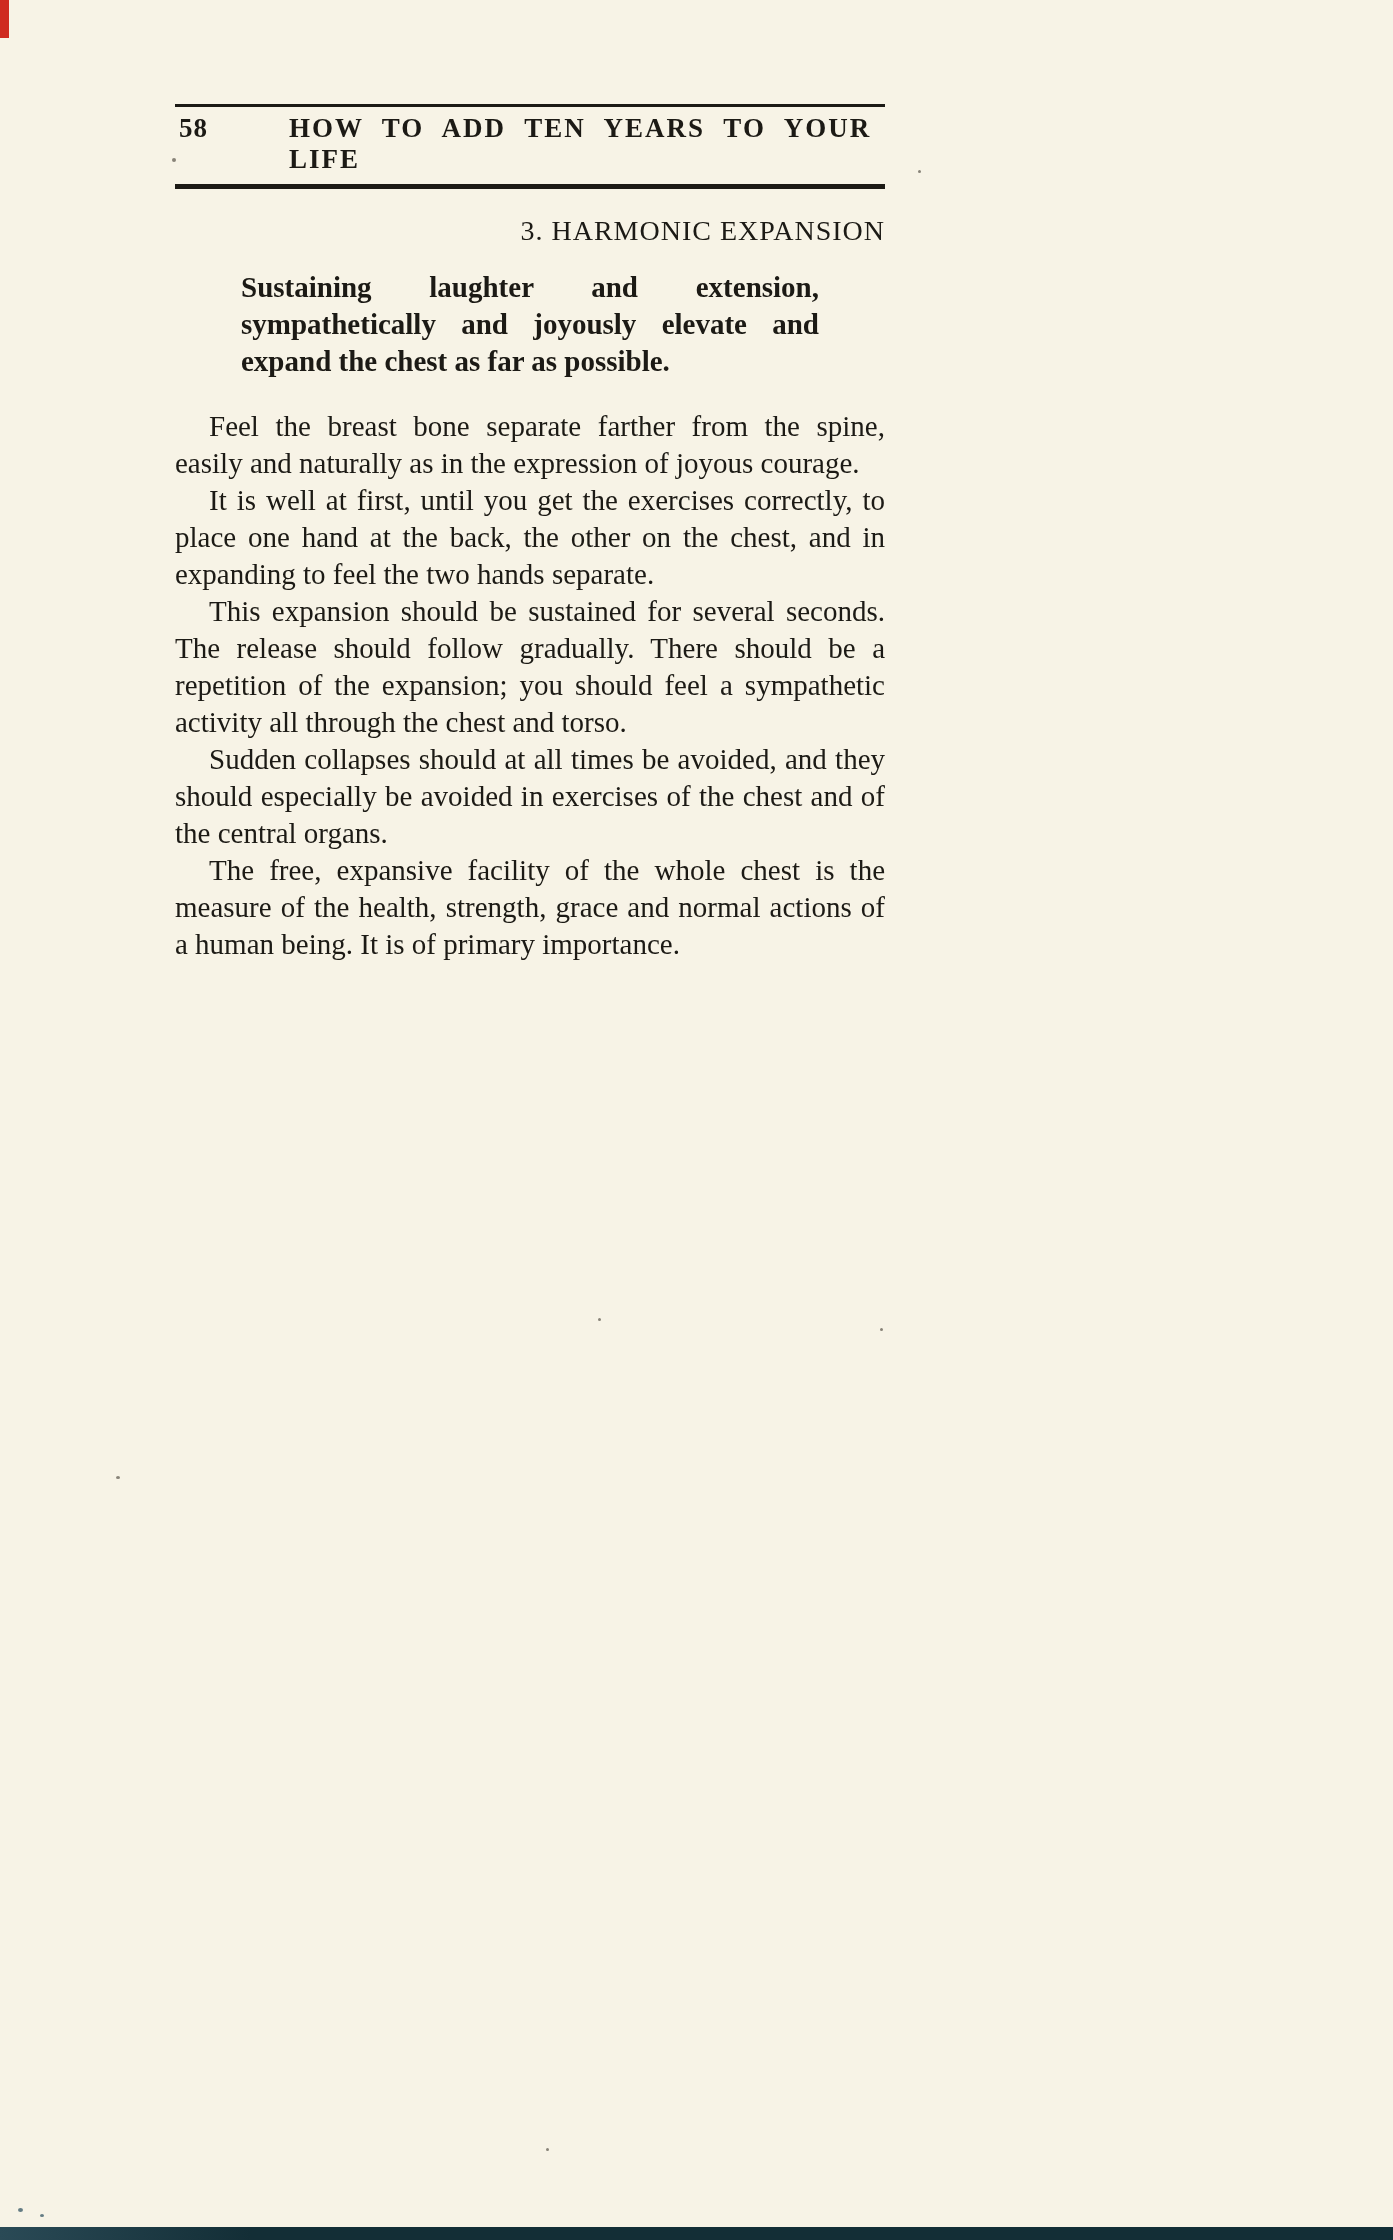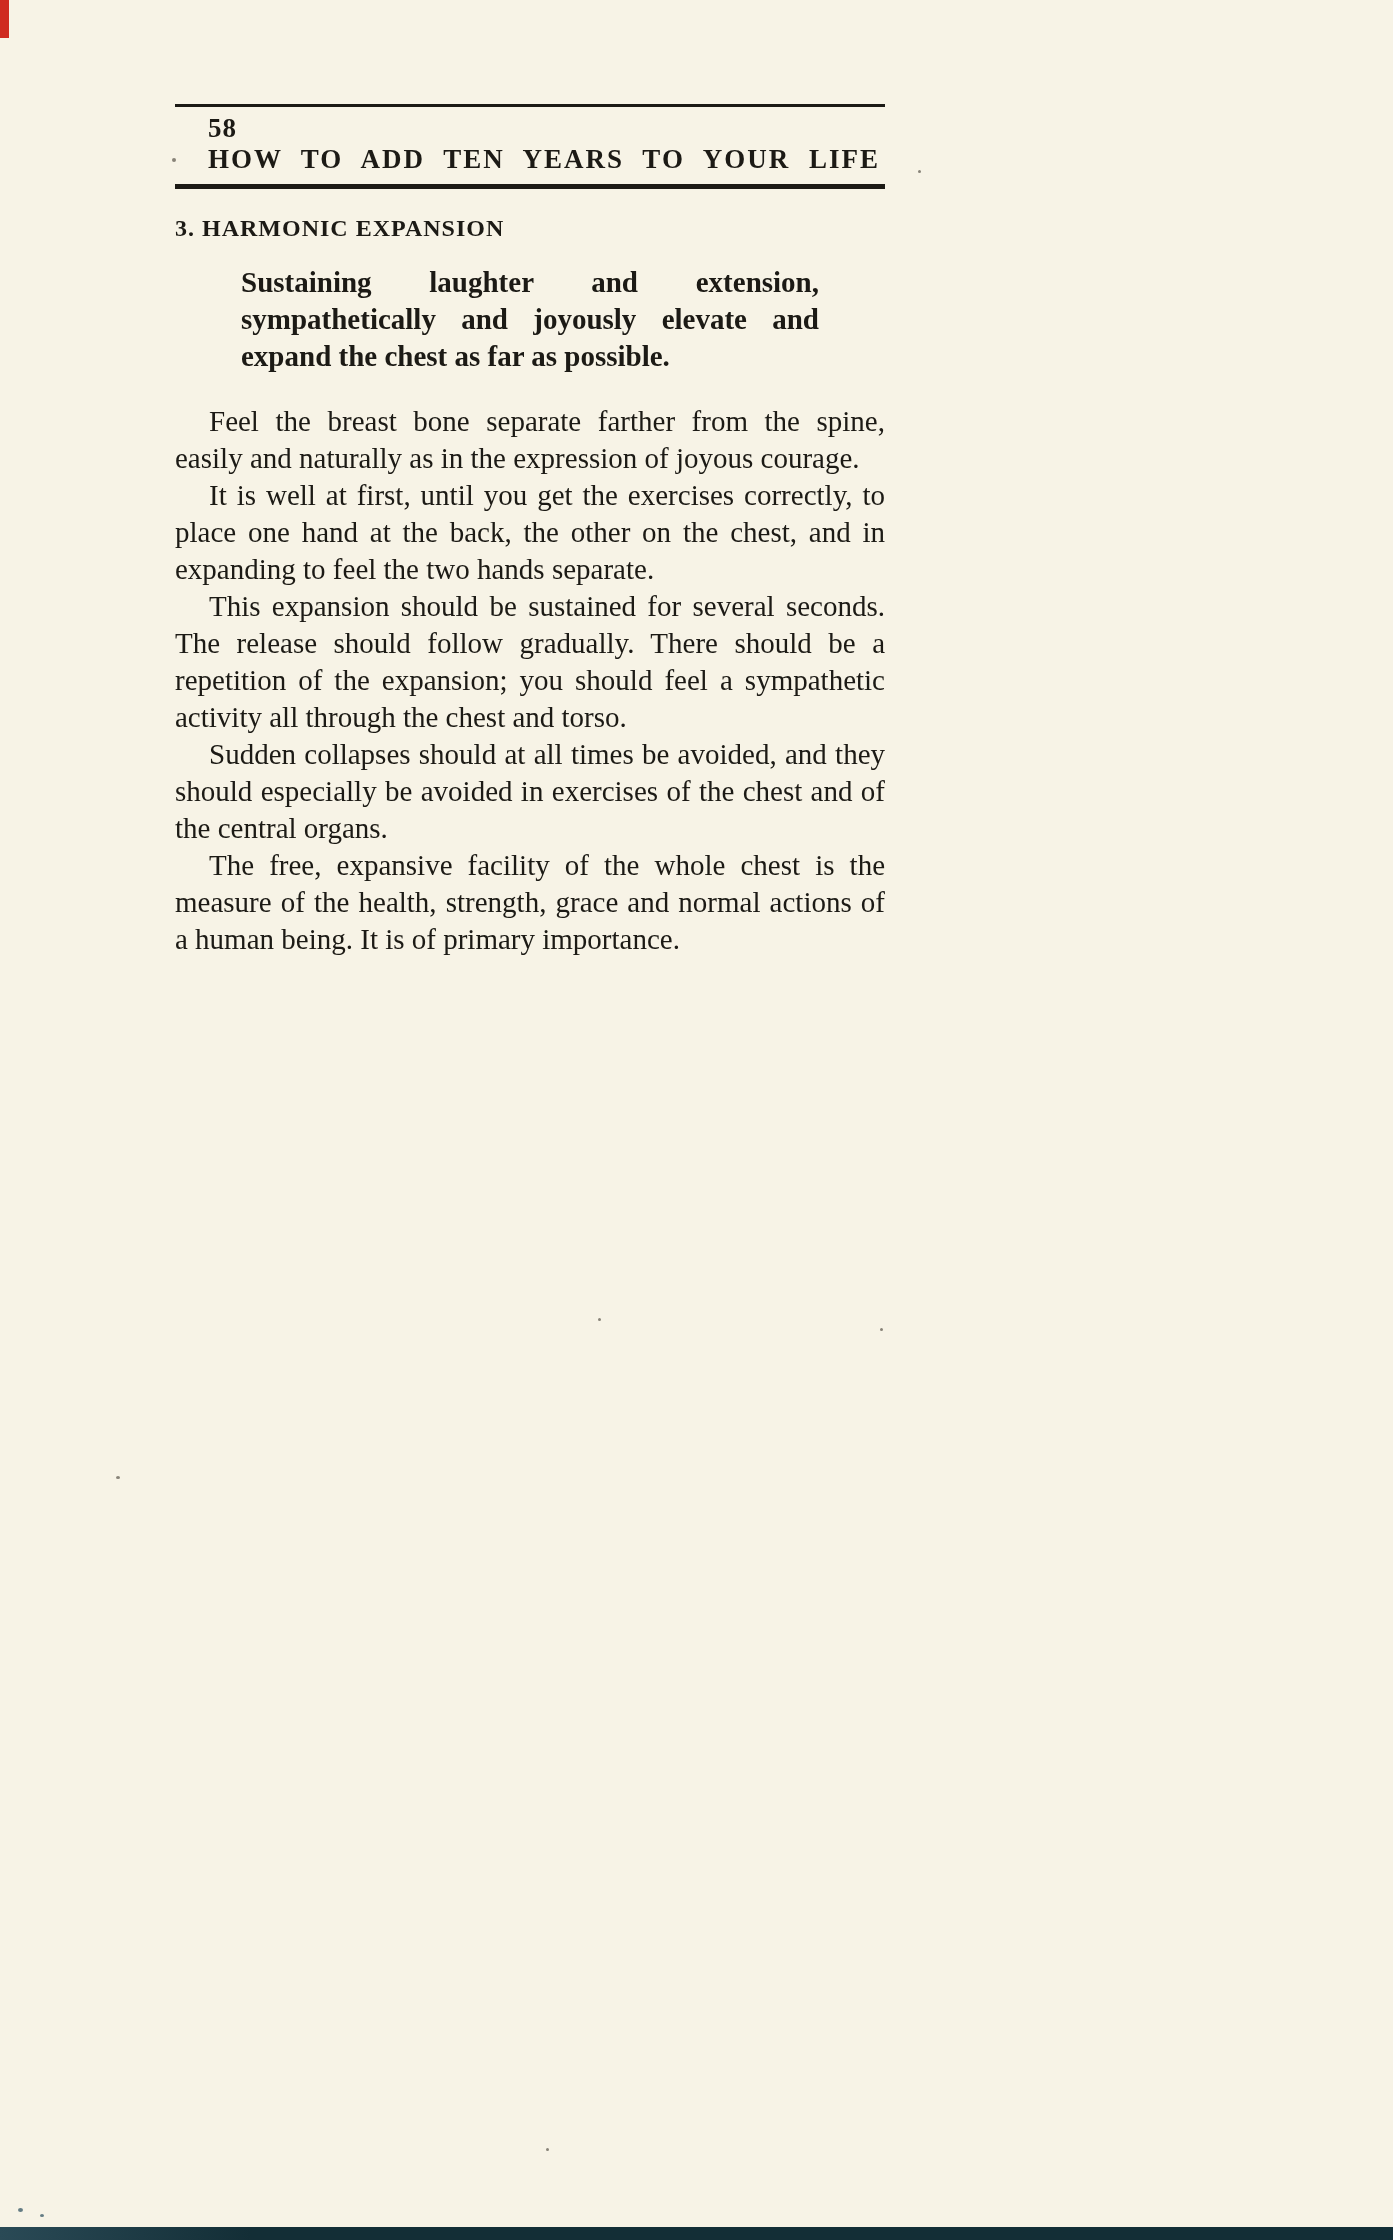--- a/index.html
+++ b/index.html
@@ -41,34 +41,33 @@
   }
   .running-head{
     border-top:3px solid var(--ink);
     border-bottom:5px solid var(--ink);
     padding:6px 4px 9px 4px;
     display:flex;
     align-items:baseline;
     font-weight:bold;
     font-size:27px;
     letter-spacing:1px;
-    flex-direction:column;
   }
   .running-head .pagenum{
     margin-right:52px;
   }
   .running-head .title{
     word-spacing:10px;
     letter-spacing:2px;
     margin-left:29px;
   }
   .section-heading{
-    text-align:left;
-    font-size:24px;
-    font-weight:bold;
+    text-align:right;
+    font-size:28px;
+    font-weight:normal;
     letter-spacing:1px;
     margin:26px 0 22px 0;
   }
   .epigraph{
     width:578px;
     margin:16px auto 28px auto;
     font-weight:bold;
     font-size:29px;
     line-height:37px;
     text-align:justify;

